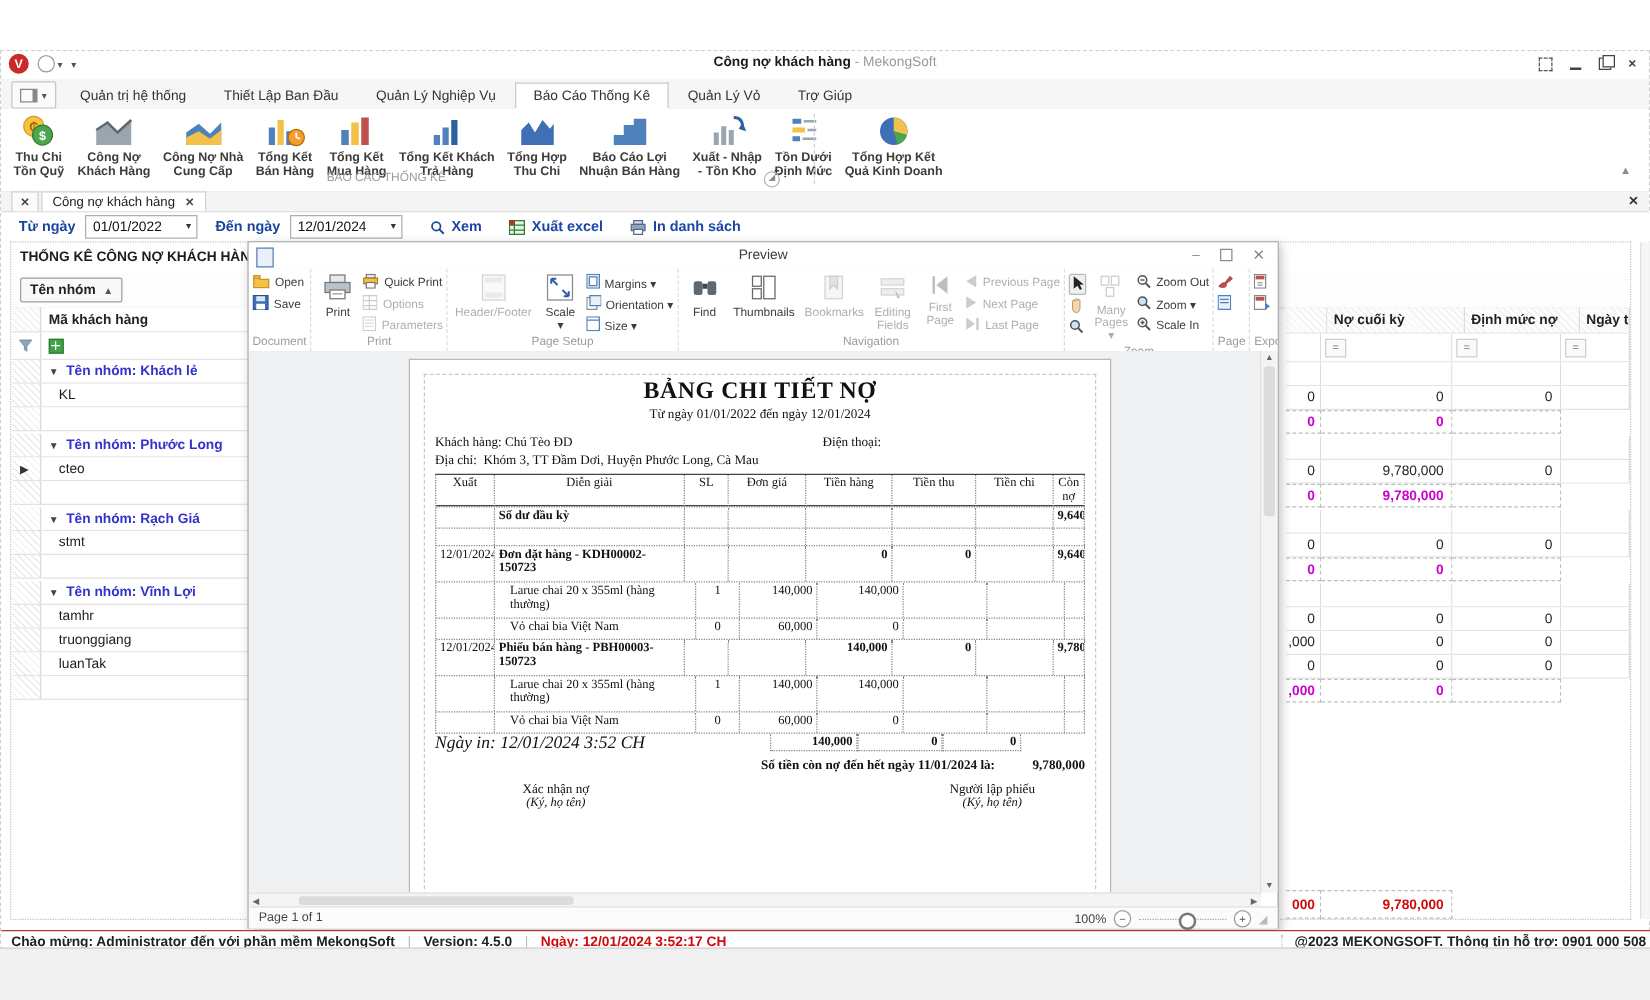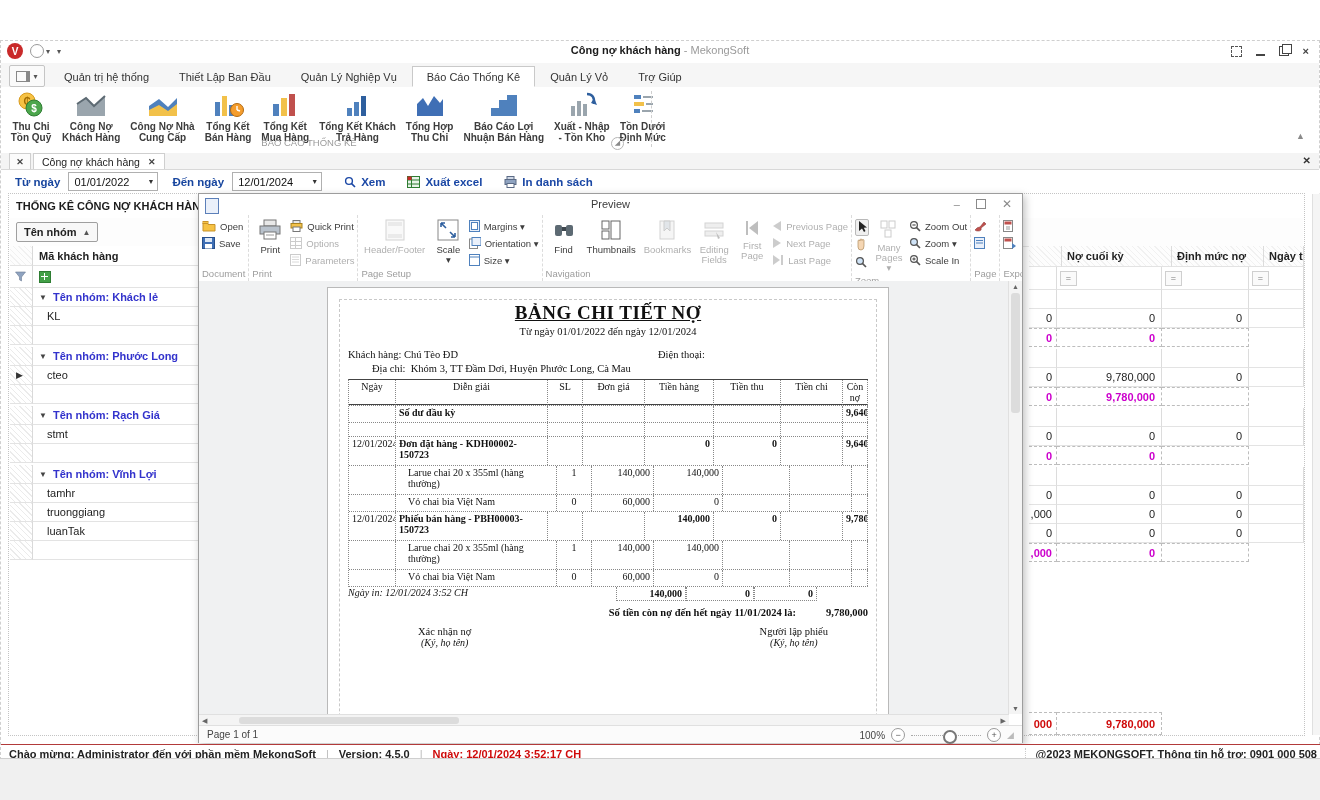--- a/index.html
+++ b/index.html
@@ -119,55 +119,55 @@
   .pv-titlebar{position:absolute;left:0;top:0;width:100%;height:21px;background:#fff;border-bottom:1px solid #ececec;}
   .pv-icon{position:absolute;left:6px;top:4px;width:12px;height:14px;border:1px solid #5b7fb9;background:#eaf0fa;}
   .pv-title{position:absolute;left:0;top:4px;width:100%;text-align:center;color:#3c3c3c;font-size:11px;}
   .pv-ctrls{position:absolute;right:10px;top:3px;display:flex;gap:16px;align-items:center;color:#8a8a8a;}
   .pv-ctrls .box{width:8px;height:8px;border:1px solid #8a8a8a;}
   
   .pv-toolbar{position:absolute;left:0;top:21px;width:100%;height:66px;background:#fff;
               border-bottom:1px solid #e0e0e0;display:flex;align-items:stretch;overflow:hidden;}
   .tg{display:flex;flex-direction:column;border-right:1px dashed #dcdcdc;padding:2px 3px 0;}
   .tg-body{flex:1;display:flex;align-items:flex-start;gap:2px;}
-  .tg-label{height:13px;color:#9d9d9d;font-size:9.5px;line-height:12px;}
+  .tg-label{height:13px;text-align:center;color:#9d9d9d;font-size:9.5px;line-height:12px;}
   .bigbtn{display:flex;flex-direction:column;align-items:center;justify-content:flex-start;
           padding:2px 3px;gap:2px;min-width:30px;}
   .bigbtn .cap{font-size:9.5px;color:#3d3d3d;text-align:center;line-height:10px;white-space:pre-line;}
   .smcol{display:flex;flex-direction:column;justify-content:flex-start;gap:2px;padding-top:2px;}
   .smbtn{display:flex;align-items:center;gap:4px;font-size:9.5px;color:#3d3d3d;height:15px;white-space:nowrap;}
   .dis{opacity:.42;}
   .sel{border:1px solid #b9b9b9;background:#efefef;border-radius:2px;}
   
   .pv-doc{position:absolute;left:0;top:87px;width:810px;height:433px;background:#f0f1f2;overflow:hidden;}
   .page{position:absolute;left:128px;top:6px;width:560px;height:700px;background:#fff;border:1px solid #b9b9b9;}
   .page-margin{position:absolute;left:11px;top:11px;right:11px;height:640px;border:1px dashed #c9c9c9;}
   .doc{position:absolute;left:20px;top:14px;width:520px;font-family:"Liberation Serif",serif;color:#111;}
-  .doc-title{text-align:center;font-size:19px;font-weight:bold;letter-spacing:.5px;text-decoration:underline;}
+  .doc-title{text-align:center;font-size:19px;font-weight:bold;letter-spacing:.5px;}
   .doc-sub{text-align:center;font-size:10.5px;margin-top:2px;}
   .doc-info{margin-top:12px;font-size:10.5px;position:relative;}
   .doc-info .phone{position:absolute;left:310px;top:0;}
-  .doc-info2{font-size:10.5px;margin-top:3px;margin-left:24px;}
+  .doc-info2{font-size:10.5px;margin-top:3px;}
   
   .rtable{margin-top:5px;border-top:1px solid #444;border-left:1px dotted #888;font-size:10px;}
   .trow{display:flex;border-bottom:1px dotted #888;}
   .tc{border-right:1px dotted #888;padding:1px 3px;overflow:hidden;}
   .c0{width:40px;flex:0 0 40px;text-align:center;}
   .c1{width:145px;flex:0 0 145px;text-align:left;}
   .c2{width:28px;flex:0 0 28px;text-align:center;}
   .c3{width:55px;flex:0 0 55px;text-align:right;}
   .c4{width:62px;flex:0 0 62px;text-align:right;}
   .c5{width:60px;flex:0 0 60px;text-align:right;}
   .c6{width:55px;flex:0 0 55px;text-align:right;}
   .c7{flex:1;text-align:right;}
   .thead .tc{text-align:center;border-bottom:1px solid #444;}
   .indent{padding-left:12px;}
   .totrow{display:flex;font-size:10px;font-weight:bold;}
   .totrow .tc{border:1px dotted #888;border-top:none;}
-  .printdate{position:absolute;left:0;font-style:italic;font-size:10px;}
+  .printdate{position:absolute;left:0;font-style:italic;font-size:14px;}
   .totline{display:flex;justify-content:flex-end;gap:30px;font-size:10.5px;font-weight:bold;margin-top:4px;}
   .words{font-style:italic;font-size:10.5px;margin-top:6px;}
   .signs{display:flex;justify-content:space-between;margin-top:8px;font-size:10.5px;}
   .sign{text-align:center;}
   .sign .sub{font-style:italic;font-size:10px;}
   .sign-l{margin-left:70px;}
   .sign-r{margin-right:40px;}
   
   .pv-vscroll{position:absolute;right:0;top:87px;width:13px;height:433px;background:#f4f4f4;border-left:1px solid #e0e0e0;}
   .pv-vscroll .up{position:absolute;top:2px;left:3px;font-size:7px;color:#666;}
@@ -332,20 +332,30 @@
               <rect x="8" y="5" width="7" height="4" fill="#4f81bd"></rect>
               <line x1="17" y1="7" x2="27" y2="7" stroke="#9aa5ad" stroke-width="2"></line>
               <rect x="8" y="12" width="10" height="4" fill="#f2c14a"></rect>
               <line x1="20" y1="14" x2="27" y2="14" stroke="#9aa5ad" stroke-width="2"></line>
               <rect x="8" y="19" width="6" height="4" fill="#4f81bd"></rect>
               <line x1="16" y1="21" x2="27" y2="21" stroke="#9aa5ad" stroke-width="2"></line>
             </svg>
           </span>
           <div class="rlbl">Tồn Dưới<br>Định Mức</div>
         </div>
+        <div class="ritem">
+          <span>
+            <svg width="34" height="30">
+              <circle cx="17" cy="15" r="11" fill="#3f6fb5"></circle>
+              <path d="M17 15 L17 4 A11 11 0 0 1 27.5 18 Z" fill="#f2c14a"></path>
+              <path d="M17 15 L27.5 18 A11 11 0 0 1 20 25.6 Z" fill="#4ca64c"></path>
+            </svg>
+          </span>
+          <div class="rlbl">Tổng Hợp Kết<br>Quả Kinh Doanh</div>
+        </div>
       </div>
     <div class="rgroup-label">BÁO CÁO THỐNG KÊ</div>
     <div class="rlauncher">◢</div>
     <div class="rsep"></div>
     <div class="rcollapse">▲</div>
   </div>
 
   <div class="doc-tabs">
     <div class="dt-close">✕</div>
     <div class="dt-tab" style="margin-left:2px">
@@ -917,21 +927,21 @@
             <div class="doc-sub">Từ ngày 01/01/2022 đến ngày 12/01/2024</div>
             <div class="doc-info">
               <span>Khách hàng:</span>&nbsp;<span>Chú Tèo ĐD</span>
               <span class="phone">Điện thoại:</span>
             </div>
             <div class="doc-info2">
               <span>Địa chỉ:</span>&nbsp;&nbsp;<span>Khóm 3, TT Đầm Dơi, Huyện Phước Long, Cà Mau</span>
             </div>
             <div class="rtable" id="report-table">
                 <div class="trow thead">
-                  <div class="tc c0">Ngày</div>
+                  <div class="tc c0">Xuất</div>
                   <div class="tc c1">Diễn giải</div>
                   <div class="tc c2">SL</div>
                   <div class="tc c3">Đơn giá</div>
                   <div class="tc c4">Tiền hàng</div>
                   <div class="tc c5">Tiền thu</div>
                   <div class="tc c6">Tiền chi</div>
                   <div class="tc c7">Còn nợ</div>
                 </div>
                 <div class="trow" style="min-height: 16px;">
                   <div class="tc c0"></div>

